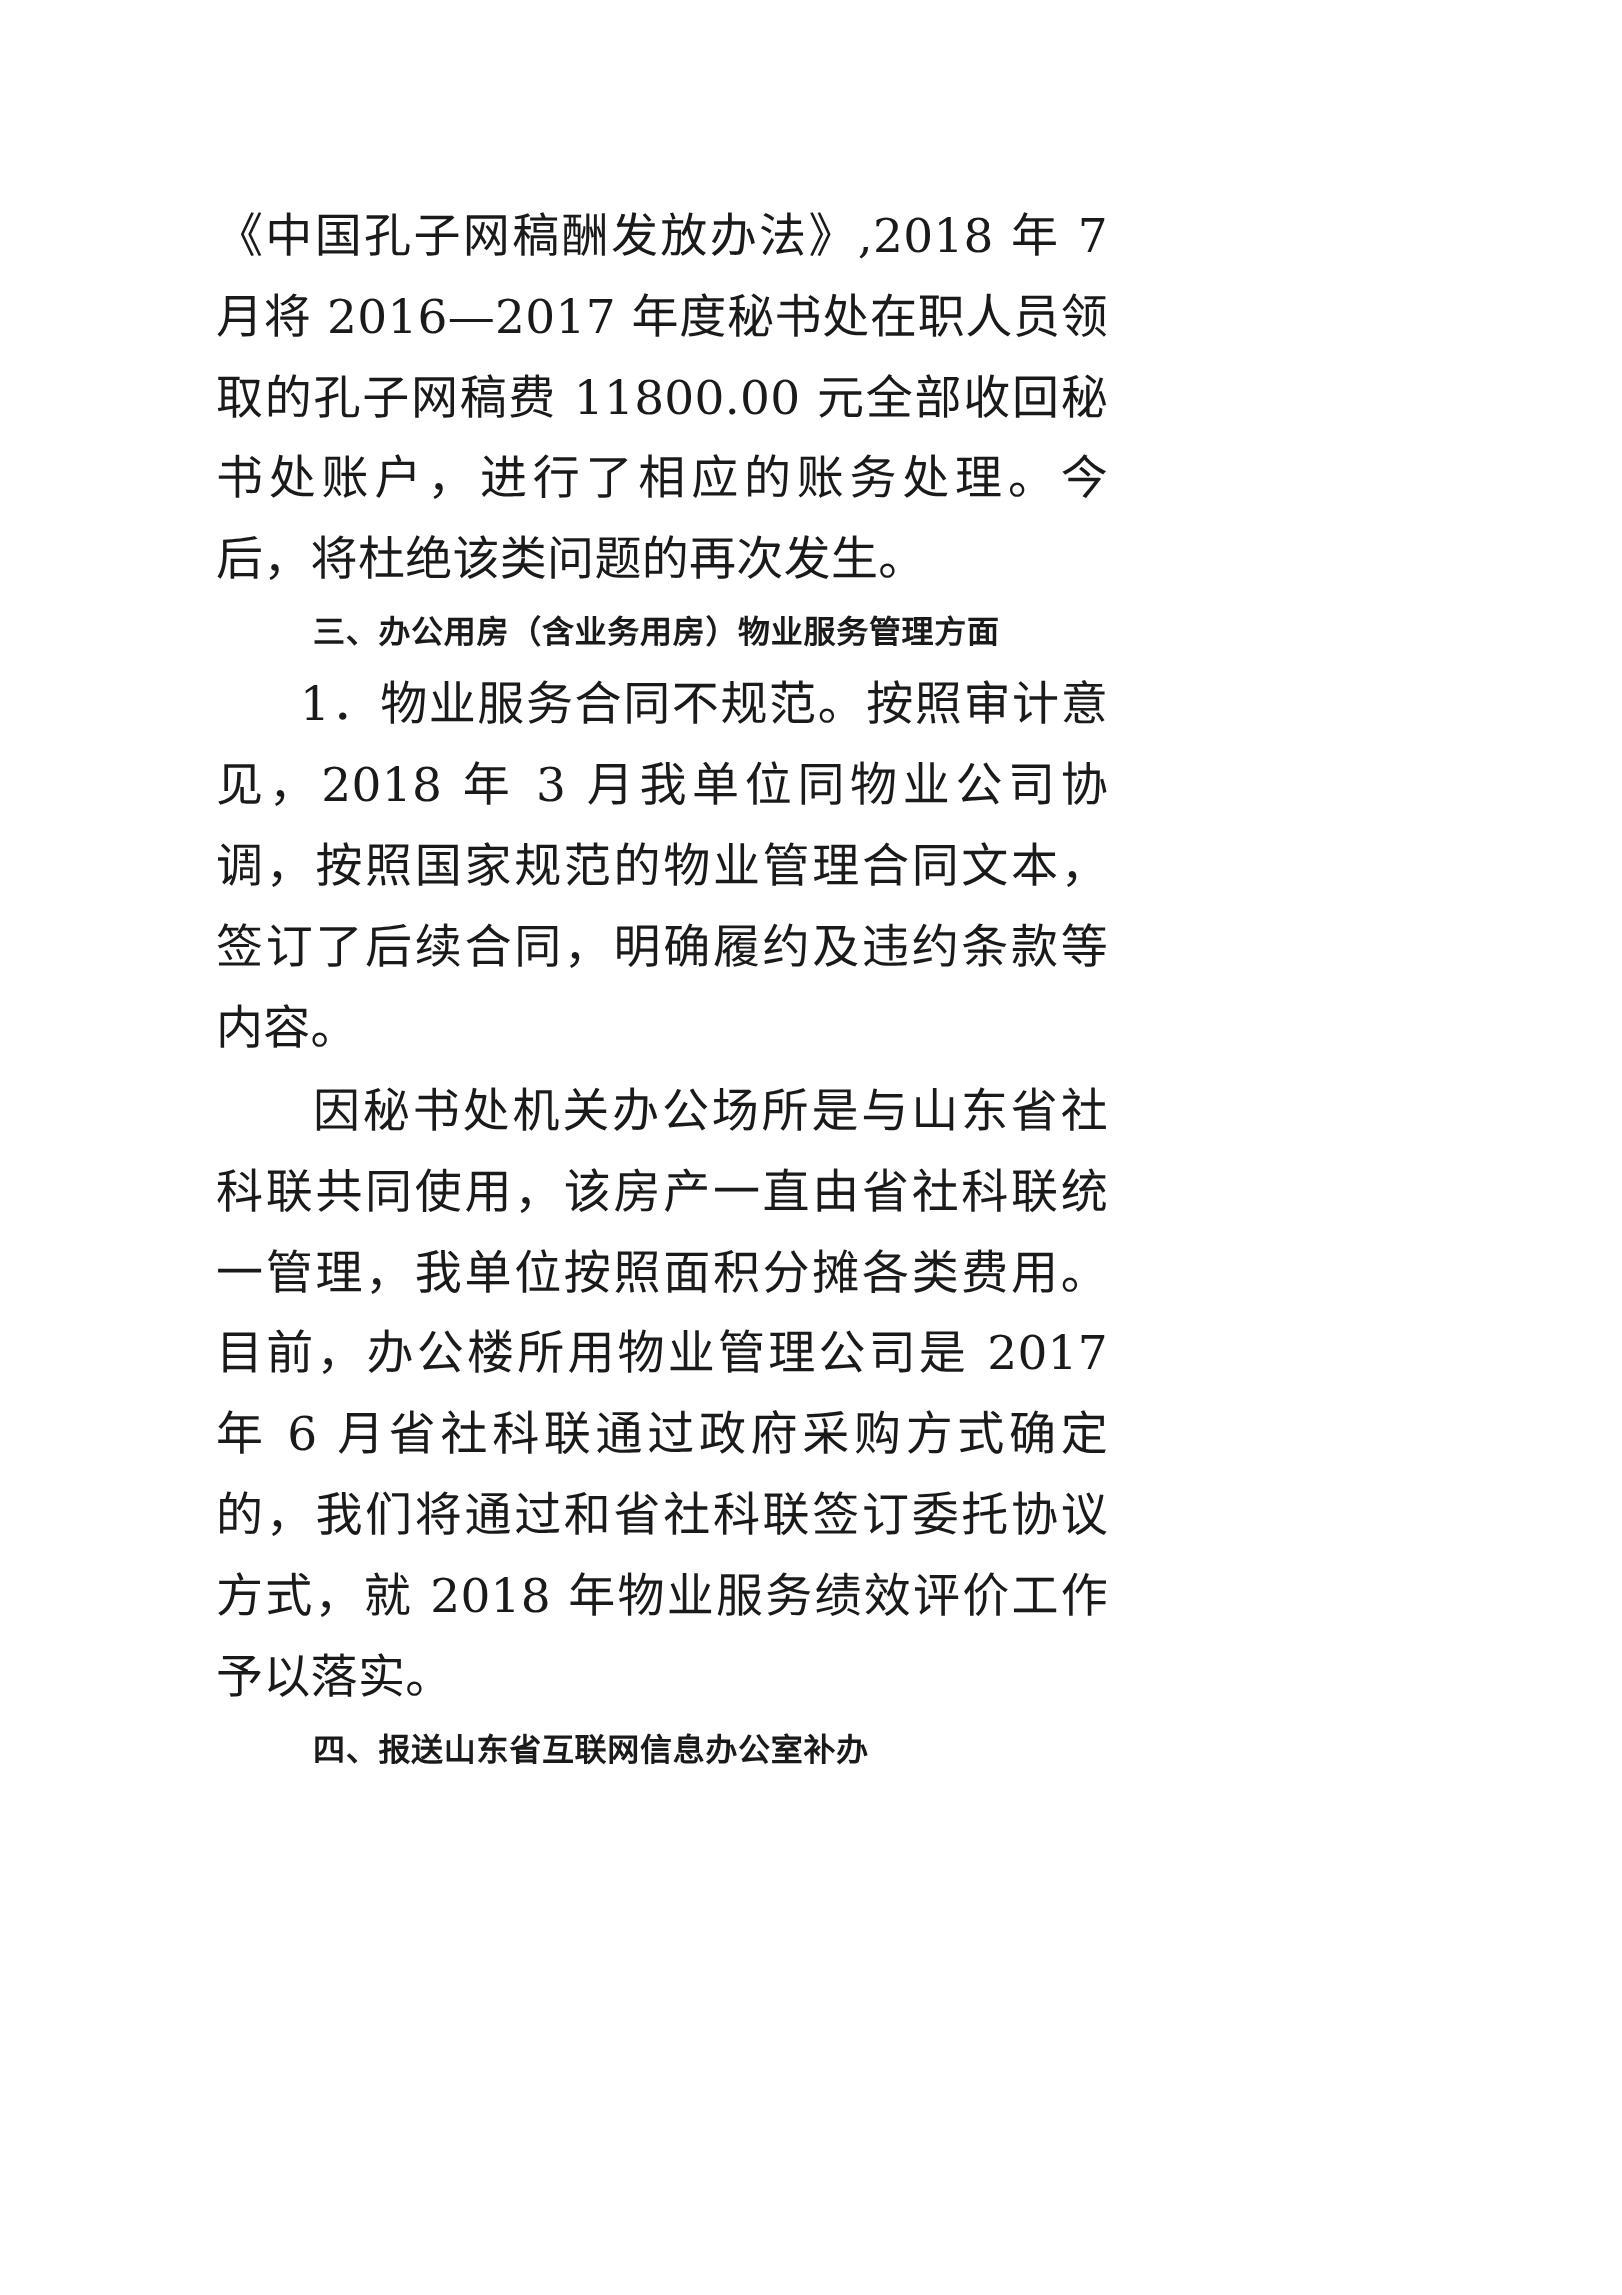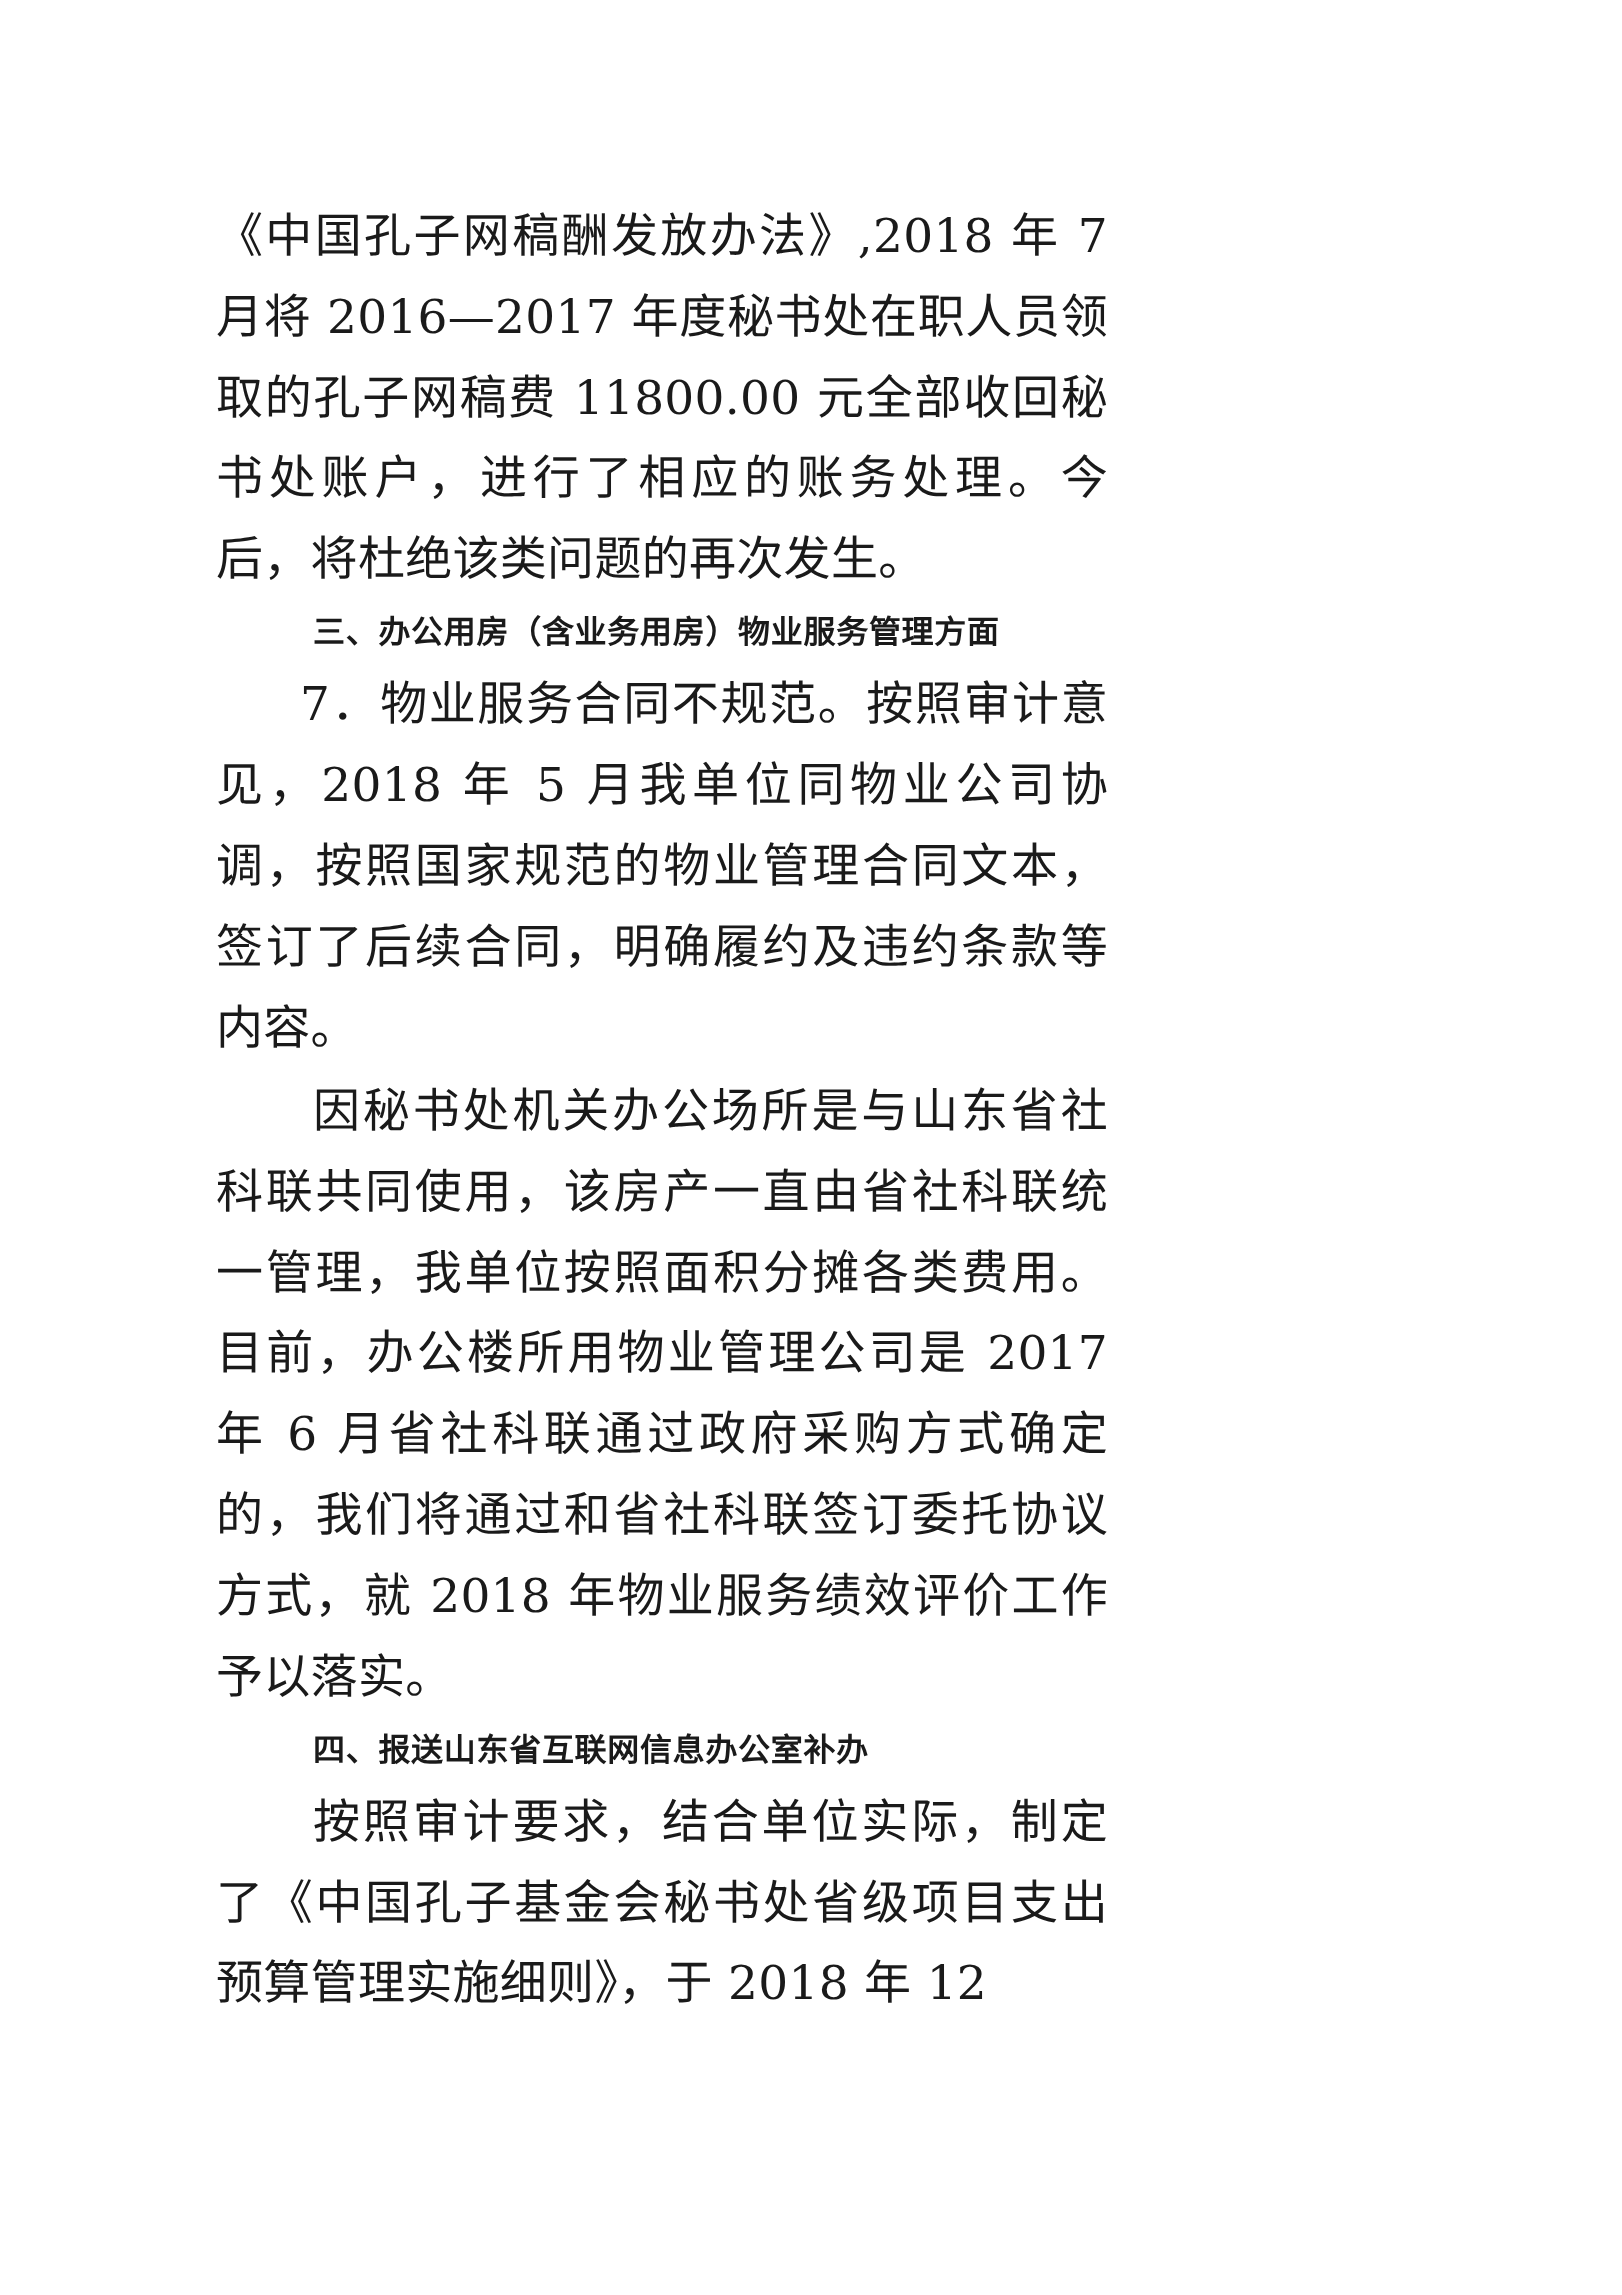--- a/index.html
+++ b/index.html
@@ -51,26 +51,25 @@
 </head>
 <body>
 
 <div class="page">
   <div class="doc-body">
 
     <p class="para">《中国孔子网稿酬发放办法》,2018 年 7 月将 2016—2017 年度秘书处在职人员领取的孔子网稿费 11800.00 元全部收回秘书处账户，进行了相应的账务处理。今后，将杜绝该类问题的再次发生。</p>
 
     <h2 class="heading">三、办公用房（含业务用房）物业服务管理方面</h2>
 
-    <p class="para indent-small">7．物业服务合同不规范。按照审计意见，2018 年 5 月我单位同物业公司协调，按照国家规范的物业管理合同文本，签订了后续合同，明确履约及违约条款等内容。</p>
+    <p class="para indent-small">1．物业服务合同不规范。按照审计意见，2018 年 3 月我单位同物业公司协调，按照国家规范的物业管理合同文本，签订了后续合同，明确履约及违约条款等内容。</p>
 
 
     <p class="para indent">因秘书处机关办公场所是与山东省社科联共同使用，该房产一直由省社科联统一管理，我单位按照面积分摊各类费用。目前，办公楼所用物业管理公司是 2017 年 6 月省社科联通过政府采购方式确定的，我们将通过和省社科联签订委托协议方式，就 2018 年物业服务绩效评价工作予以落实。</p>
 
     <h2 class="heading">四、报送山东省互联网信息办公室补办</h2>
 
 
 
-    <p class="para indent">按照审计要求，结合单位实际，制定了《中国孔子基金会秘书处省级项目支出预算管理实施细则》，于 2018 年 12</p>
 
   </div>
 </div>
 
 
 </body></html>

